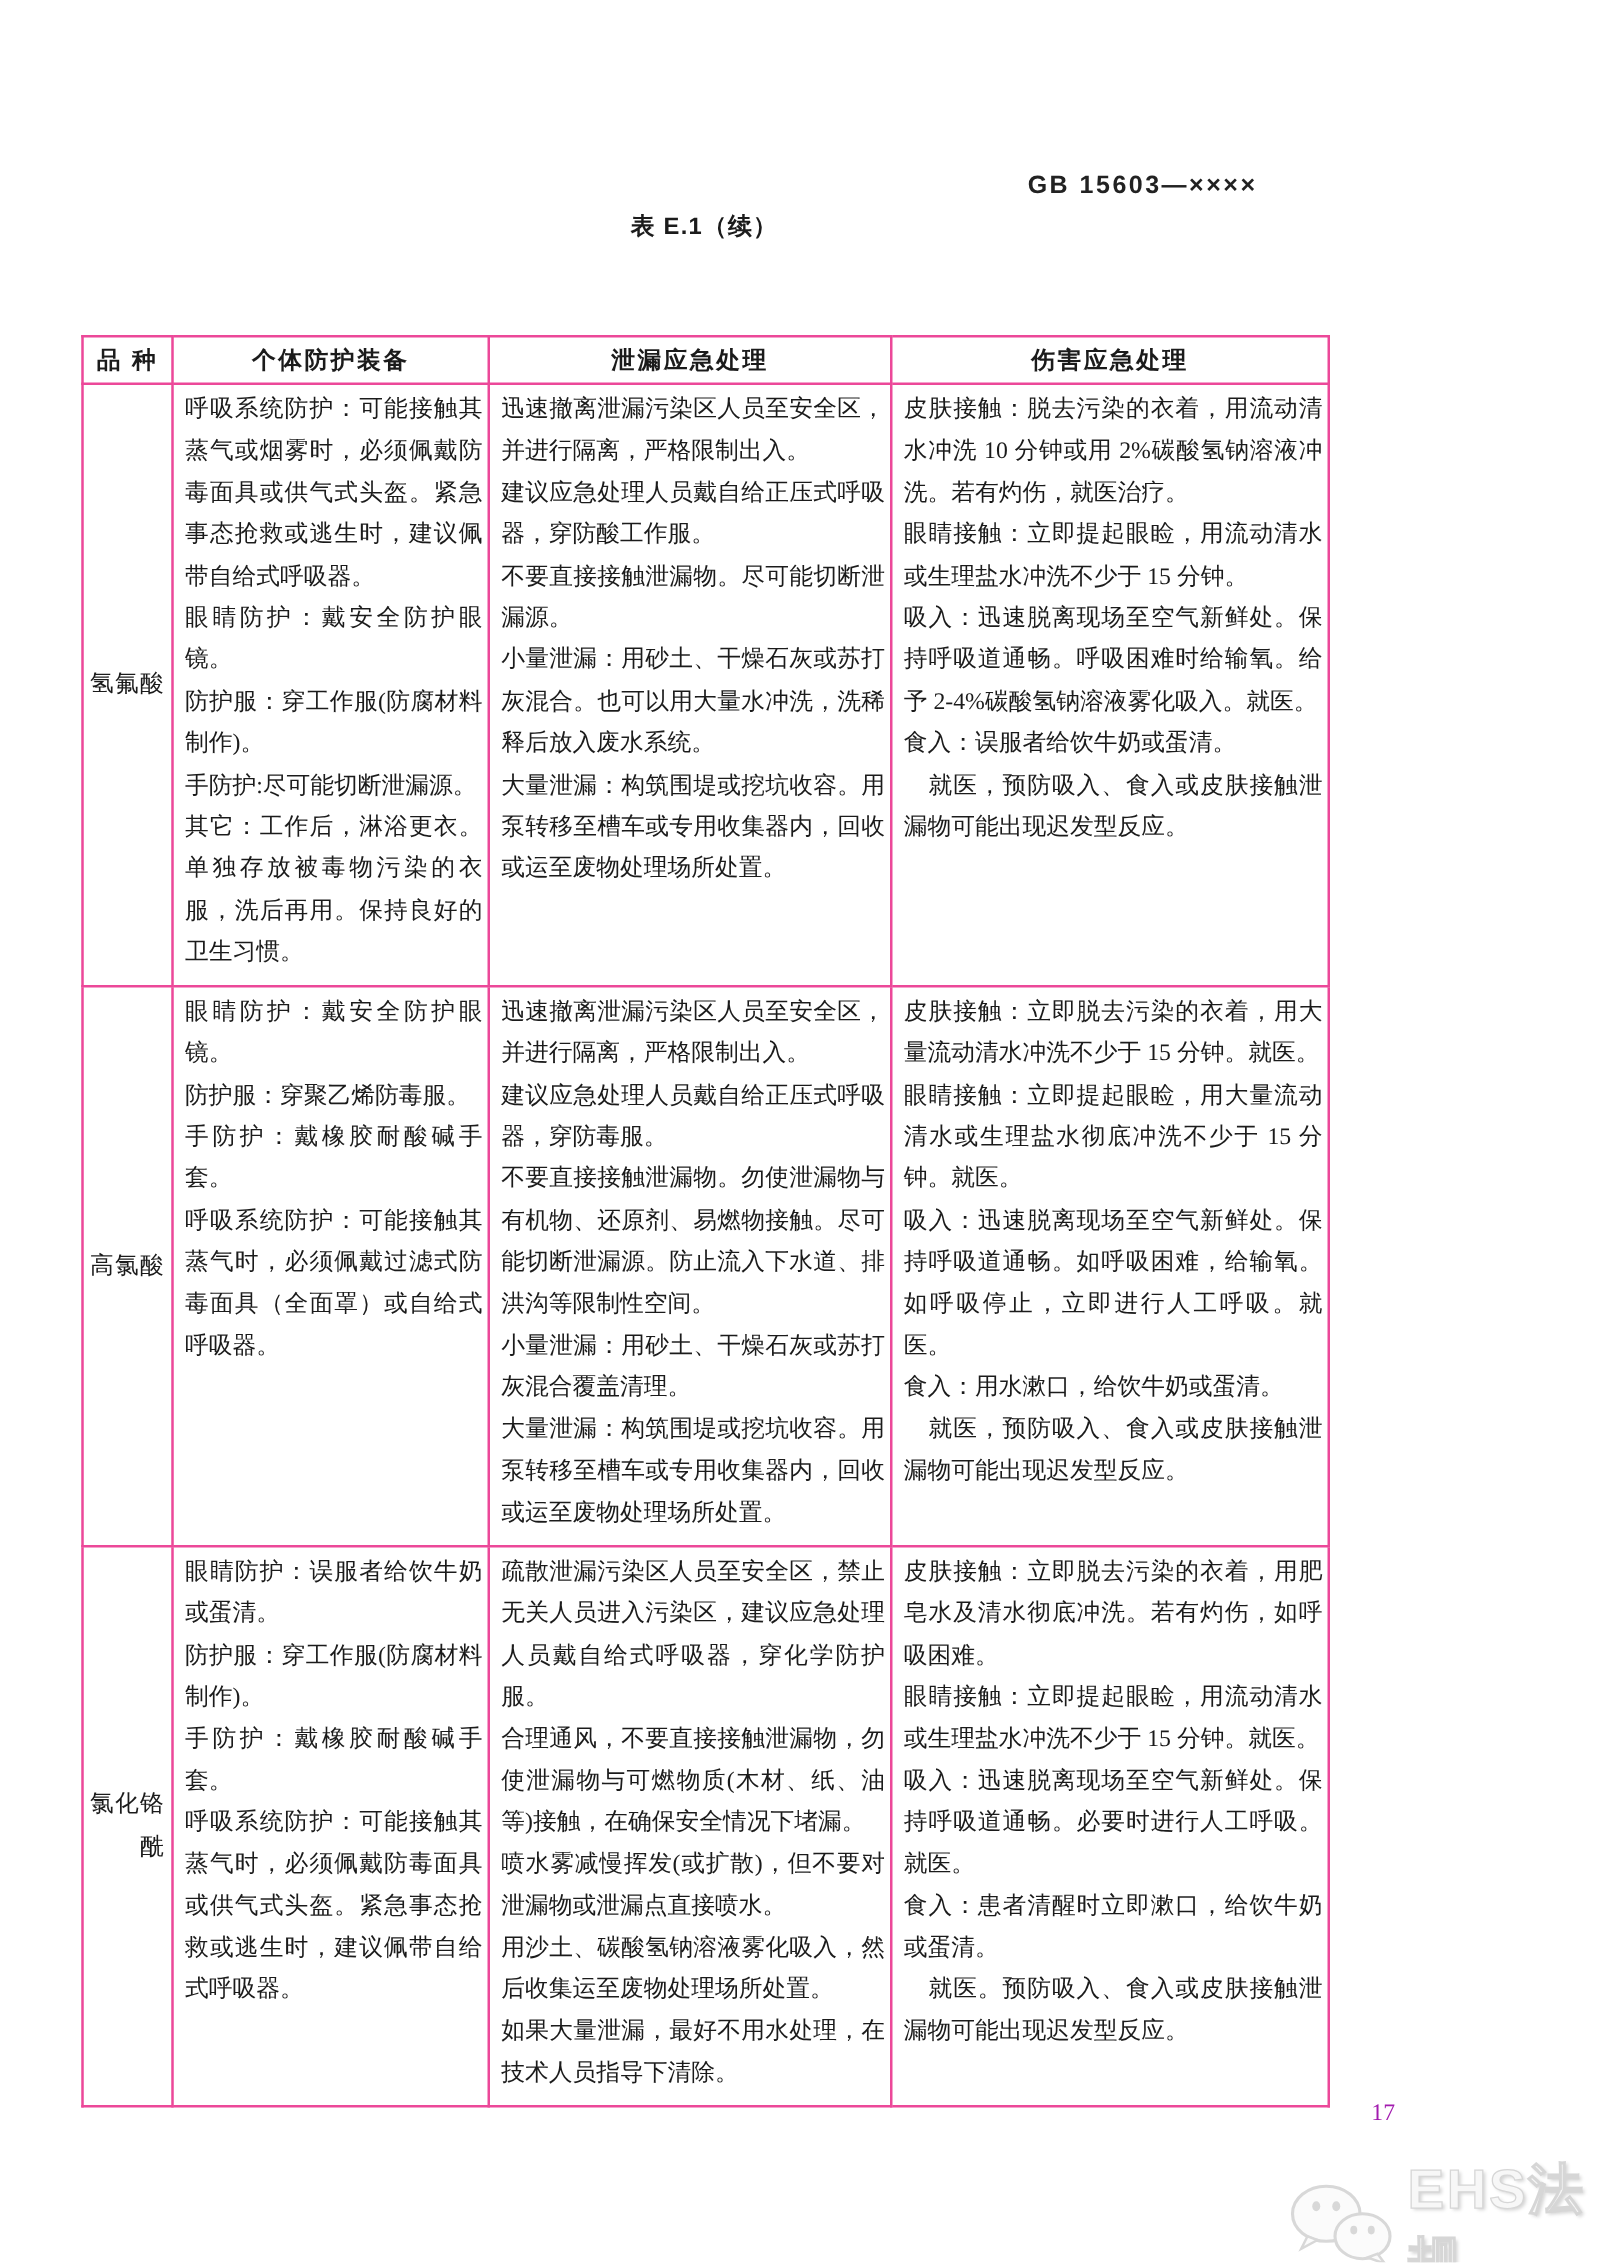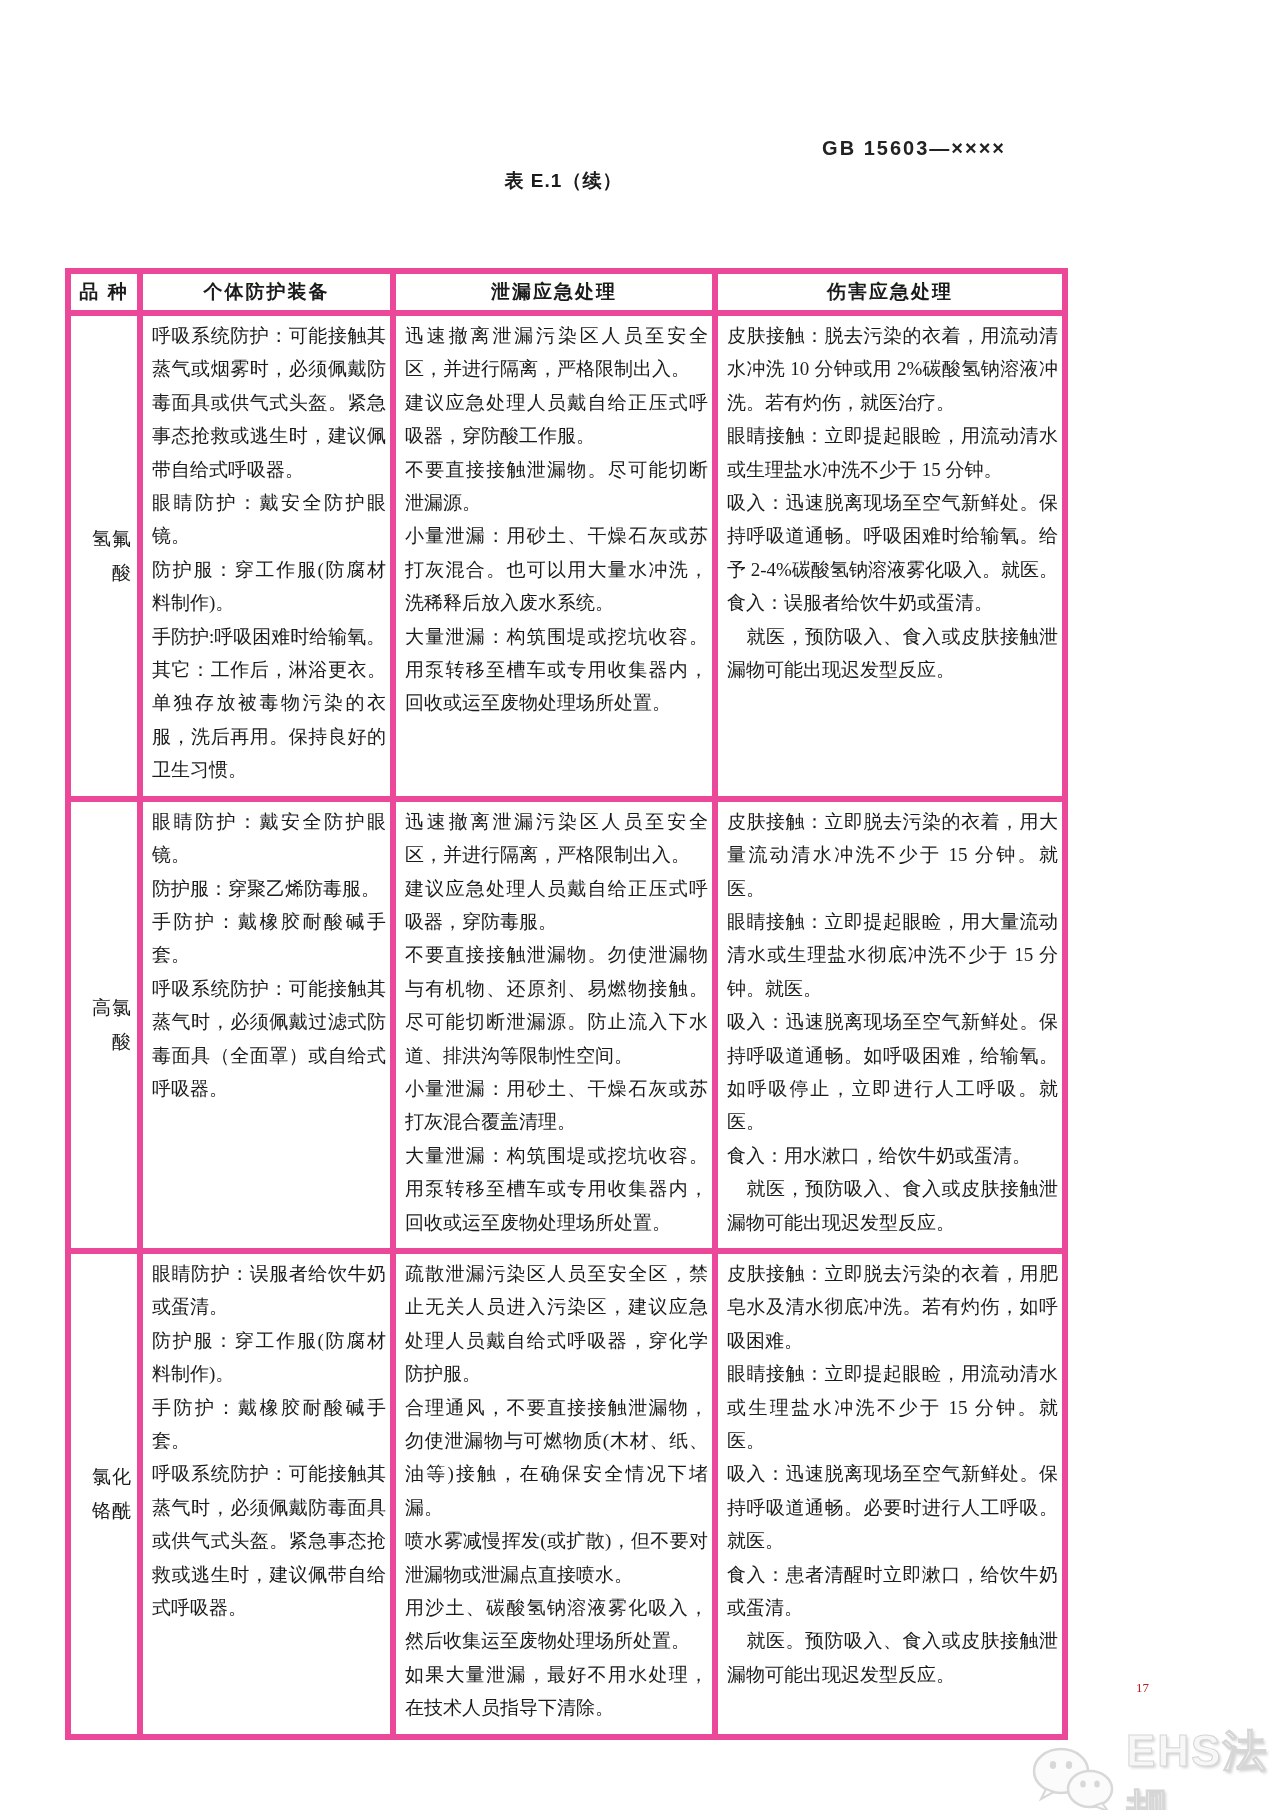--- a/index.html
+++ b/index.html
@@ -38,21 +38,21 @@
   table.main-table {
     position: absolute;
     top: 268px;
     left: 65px;
     width: 997px;
     border-collapse: collapse;
     table-layout: fixed;
     border: 2px solid #161616;
   }
   table.main-table th, table.main-table td {
-    border: 6px solid #ec4899;
+    border: 2px solid #ec4899;
   }
   col.c-species { width: 72px; }
   col.c-ppe     { width: 253px; }
   col.c-leak    { width: 322px; }
   col.c-injury  { width: 350px; }
   th {
     height: 36px;
     font-family: "Liberation Sans", "DejaVu Sans", sans-serif;
     font-weight: bold;
     font-size: 19px;
@@ -76,23 +76,23 @@
     padding: 3px 4px 9px 9px;
     text-align: justify;
     word-break: break-all;
   }
   td.cell p { margin: 0; }
   .page-number {
     position: absolute;
     top: 1680px;
     left: 1097px;
     width: 52px;
-    text-align: right;
-    font-size: 13px;
-    color: #b91c1c;
+    text-align: left;
+    font-size: 19px;
+    color: #a21caf;
   }
   .watermark {
     position: absolute;
     top: 1722px;
     left: 1028px;
     display: flex;
     align-items: center;
     gap: 6px;
   }
   .watermark-text {
@@ -129,21 +129,21 @@
         <th>伤害应急处理</th>
       </tr>
     </thead>
     <tbody id="table-body">
   <tr>
     <td class="species">氢氟酸</td>
     <td class="cell ppe">
             <p>呼吸系统防护：可能接触其蒸气或烟雾时，必须佩戴防毒面具或供气式头盔。紧急事态抢救或逃生时，建议佩带自给式呼吸器。</p>
             <p>眼睛防护：戴安全防护眼镜。</p>
             <p>防护服：穿工作服(防腐材料制作)。</p>
-            <p>手防护:呼吸困难时给输氧。</p>
+            <p>手防护:尽可能切断泄漏源。</p>
             <p>其它：工作后，淋浴更衣。单独存放被毒物污染的衣服，洗后再用。保持良好的卫生习惯。</p>
           </td>
     <td class="cell leak">
             <p>迅速撤离泄漏污染区人员至安全区，并进行隔离，严格限制出入。</p>
             <p>建议应急处理人员戴自给正压式呼吸器，穿防酸工作服。</p>
             <p>不要直接接触泄漏物。尽可能切断泄漏源。</p>
             <p>小量泄漏：用砂土、干燥石灰或苏打灰混合。也可以用大量水冲洗，洗稀释后放入废水系统。</p>
             <p>大量泄漏：构筑围堤或挖坑收容。用泵转移至槽车或专用收集器内，回收或运至废物处理场所处置。</p>
           </td>
     <td class="cell injury">

